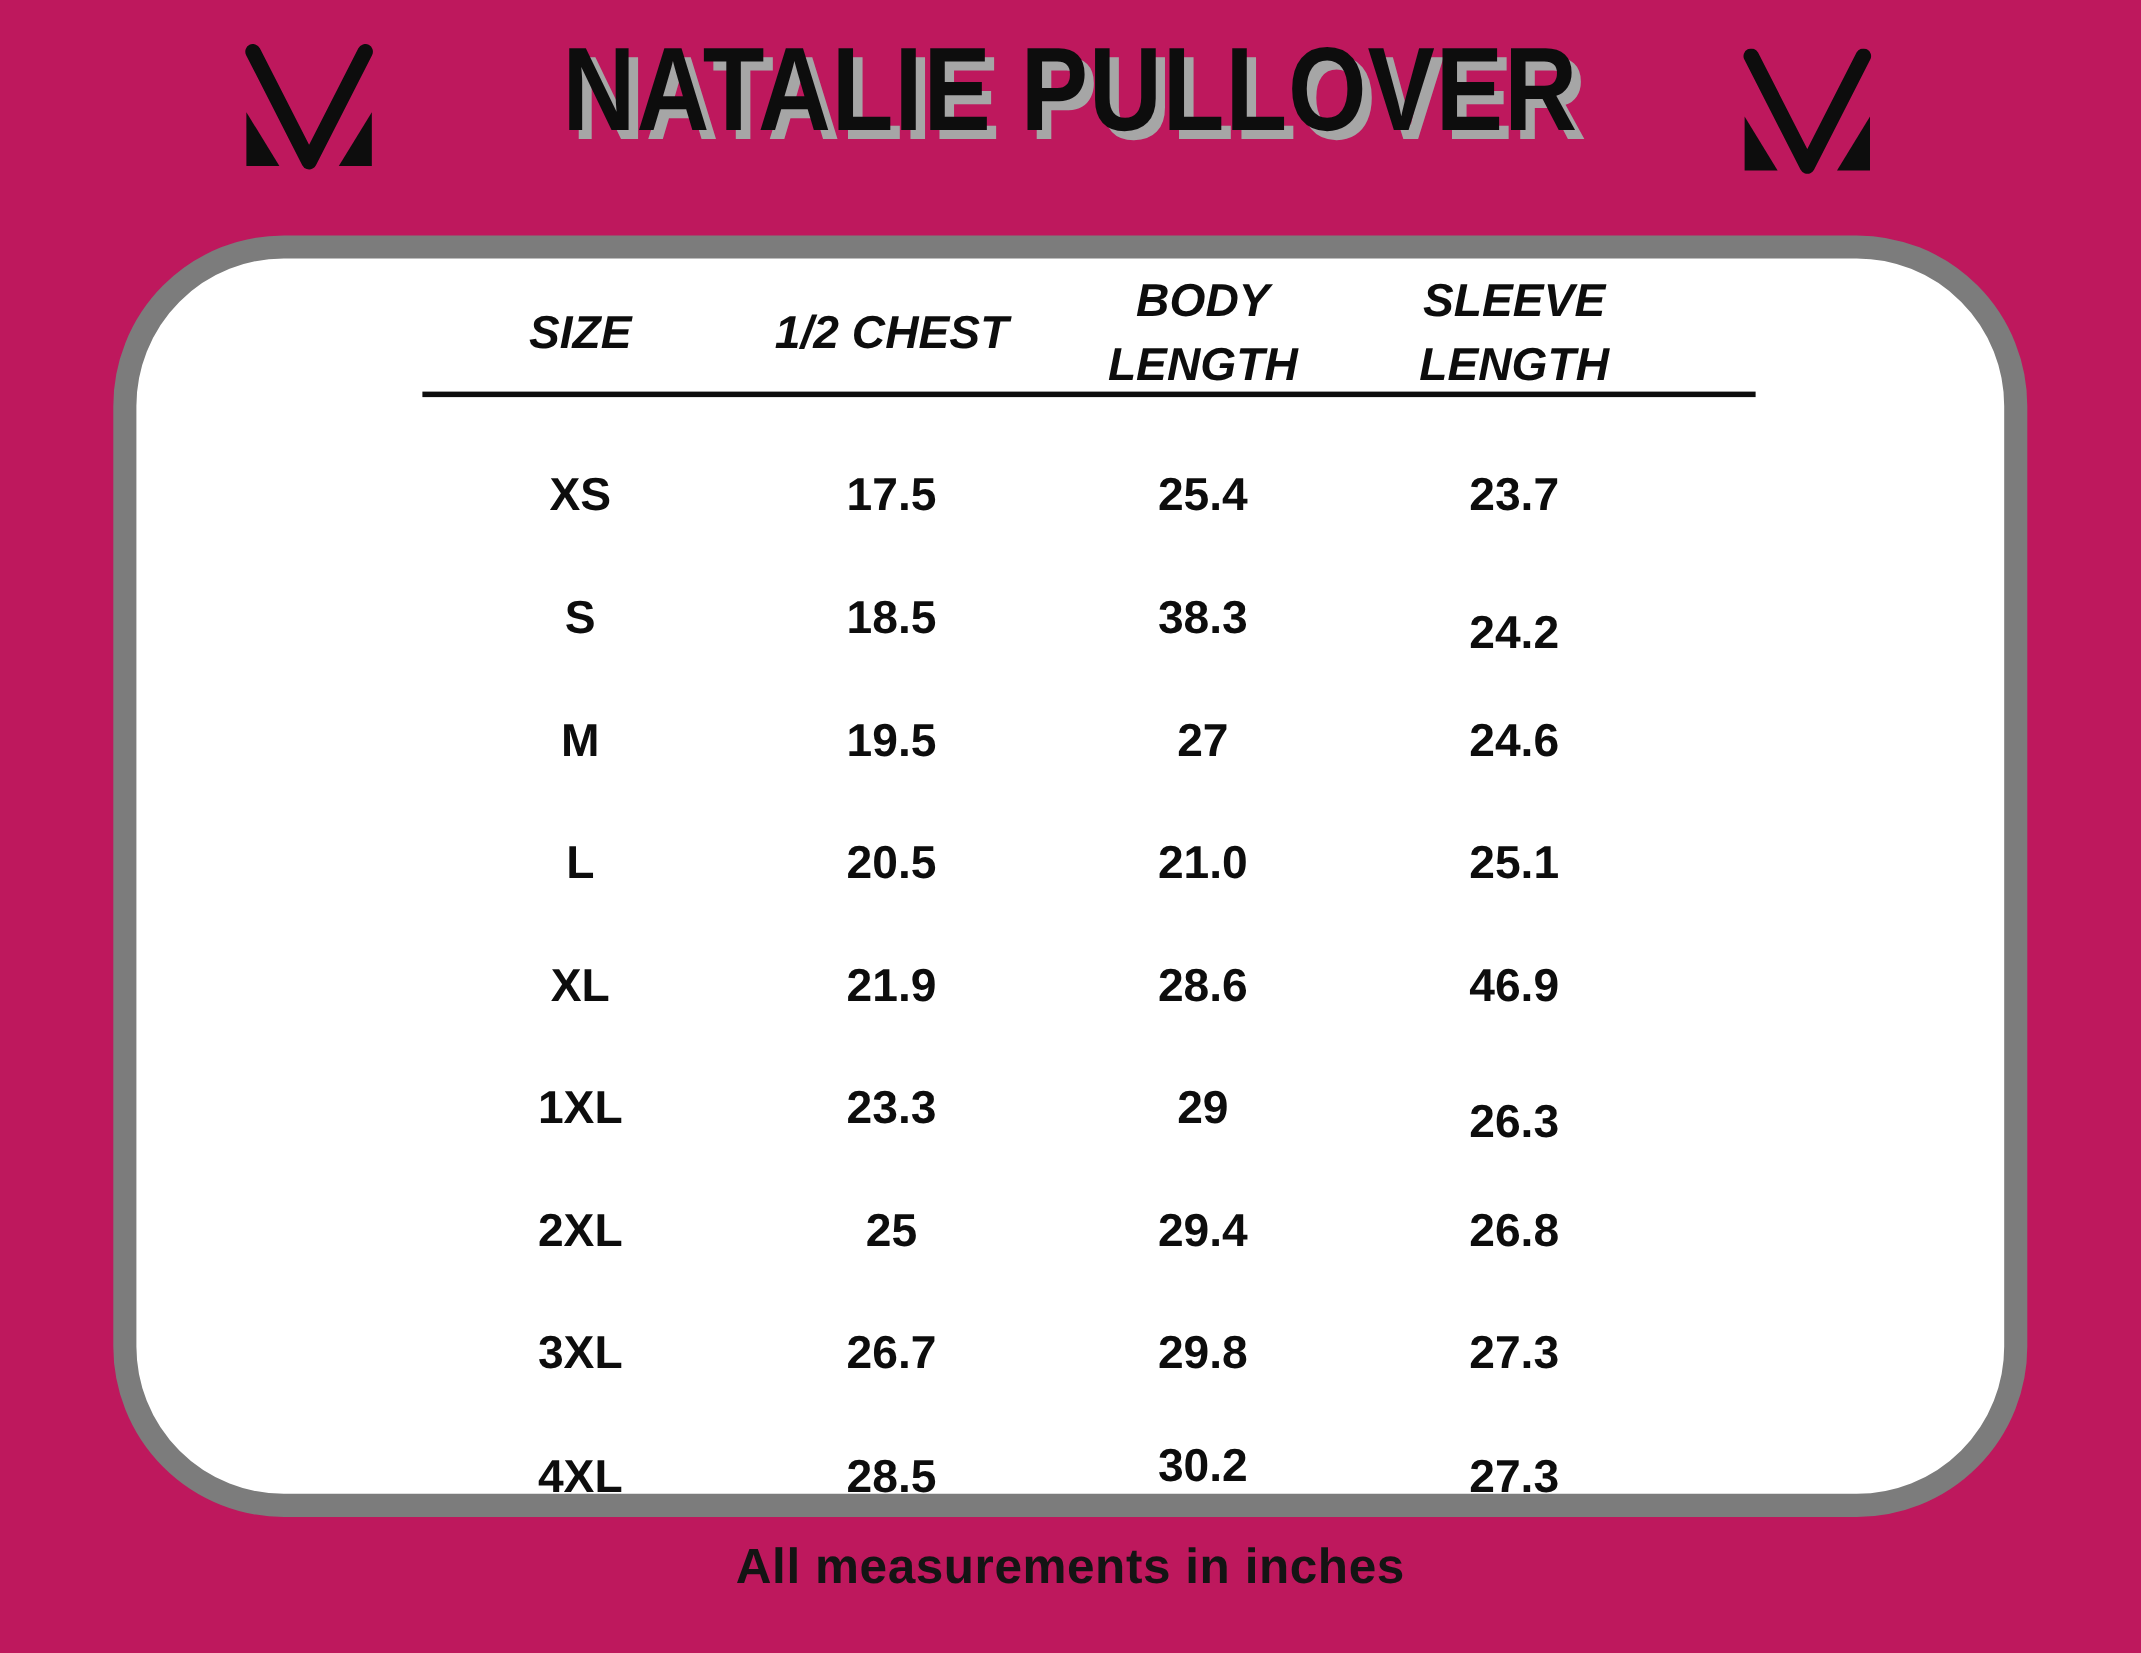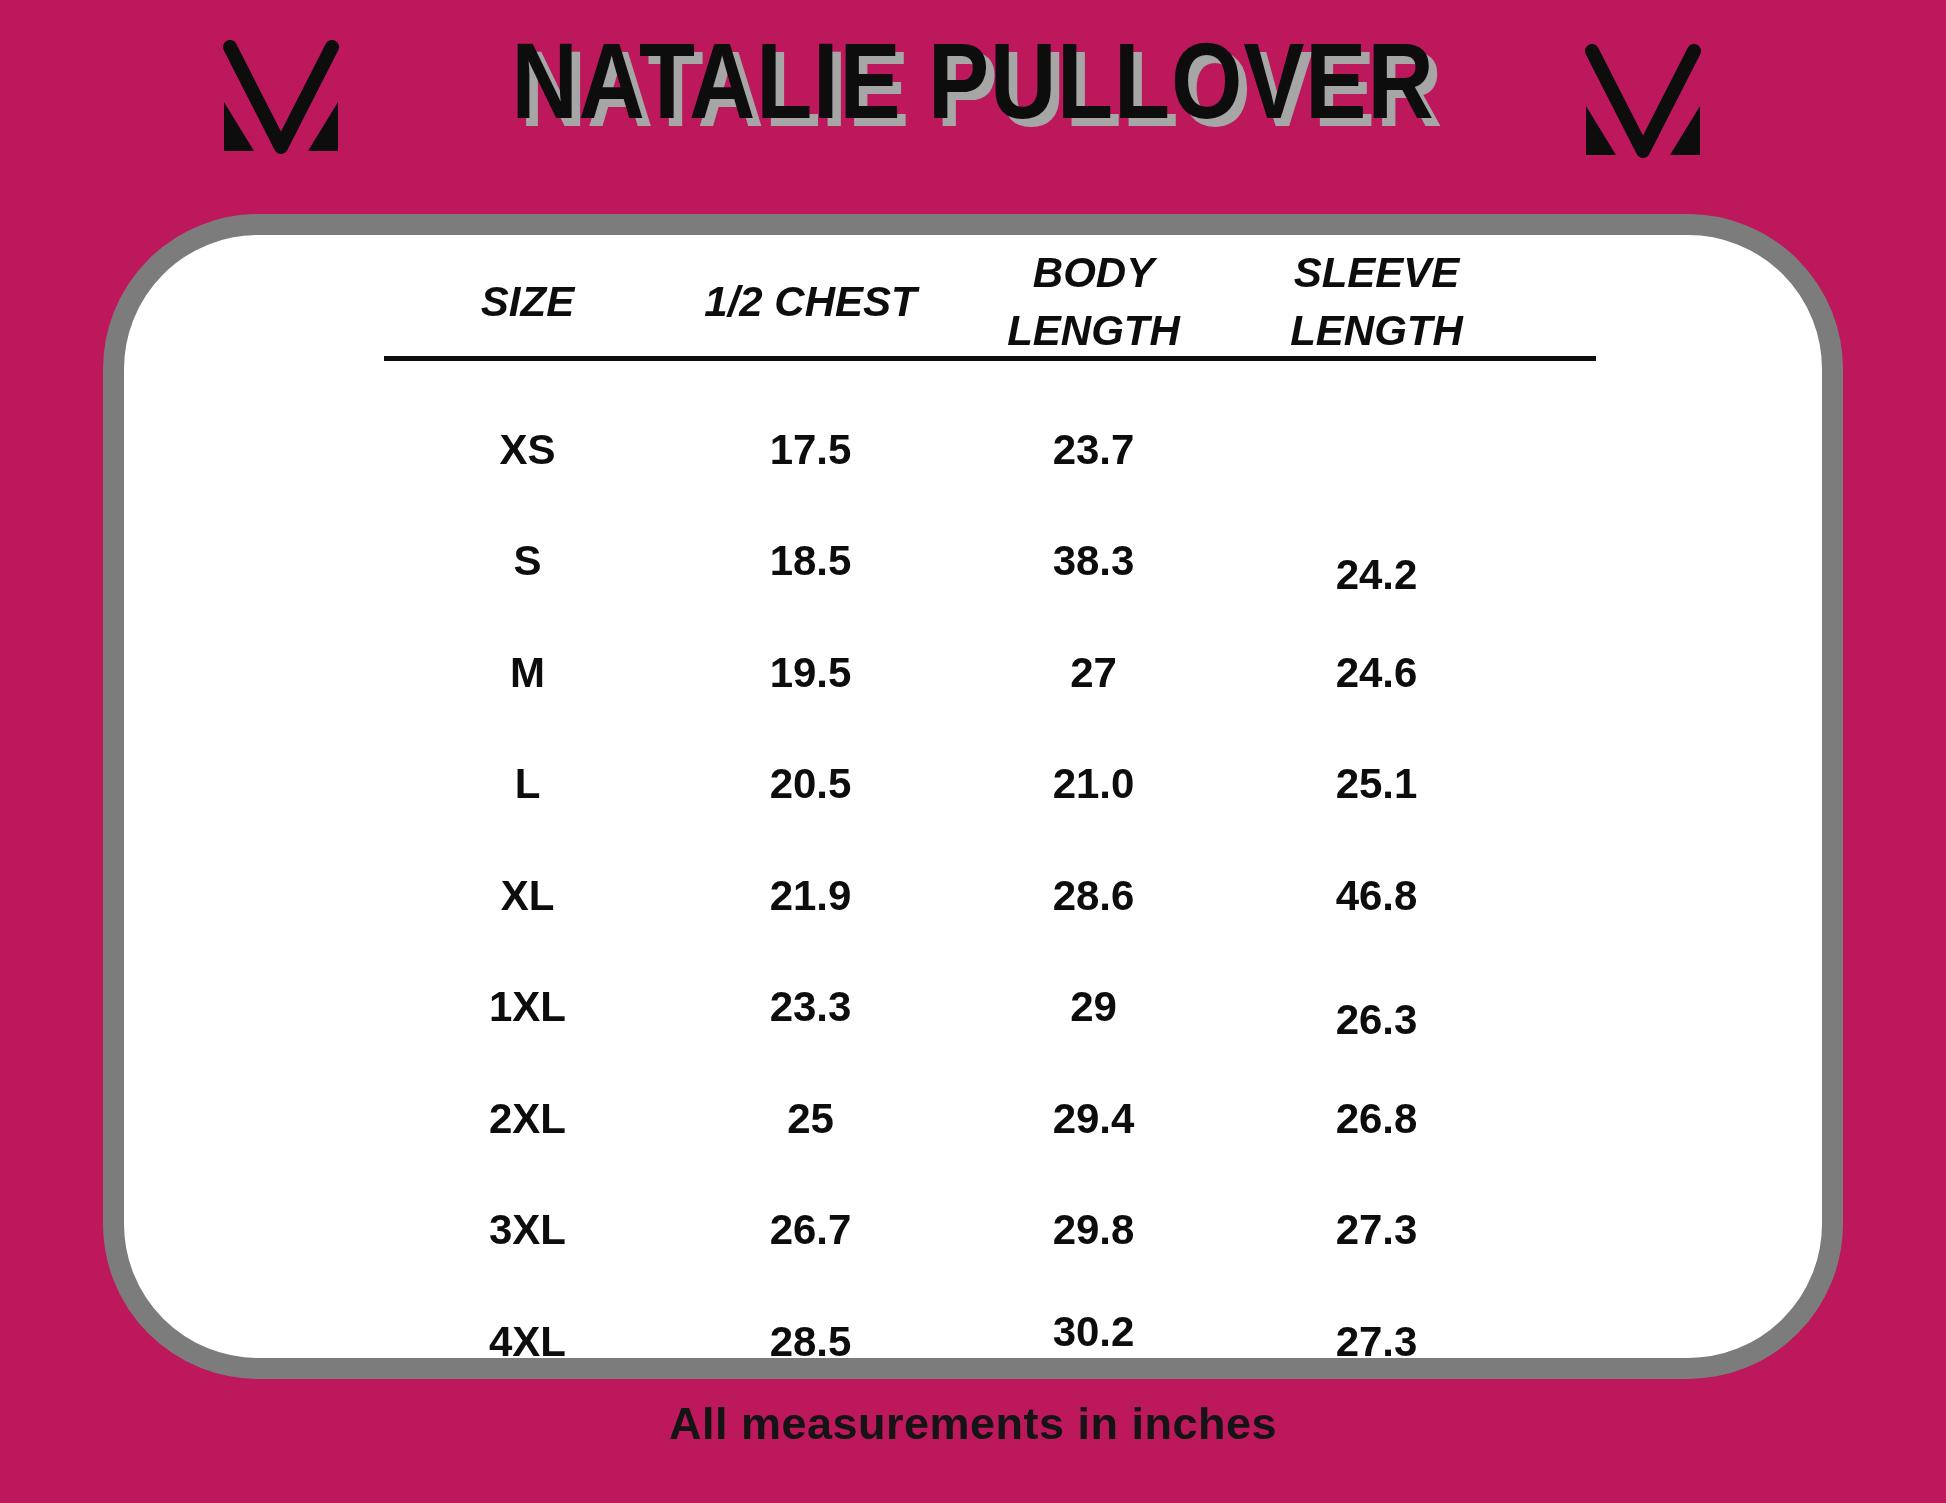--- a/index.html
+++ b/index.html
@@ -147,20 +147,21 @@
 LENGTH</div>
   </div>
 
   <div class="header-divider"></div>
 
   <div class="tbody">
 
     <div class="tr">
       <div class="td">XS</div>
       <div class="td">17.5</div>
+      <div class="td">25.4</div>
       <div class="td">23.7</div>
     </div>
 
     <div class="tr">
       <div class="td">S</div>
       <div class="td">18.5</div>
       <div class="td">38.3</div>
       <div class="td">24.2</div>
     </div>
 
@@ -175,21 +176,21 @@
       <div class="td">L</div>
       <div class="td">20.5</div>
       <div class="td">21.0</div>
       <div class="td">25.1</div>
     </div>
 
     <div class="tr">
       <div class="td">XL</div>
       <div class="td">21.9</div>
       <div class="td">28.6</div>
-      <div class="td">46.8</div>
+      <div class="td">46.9</div>
     </div>
 
     <div class="tr">
       <div class="td">1XL</div>
       <div class="td">23.3</div>
       <div class="td">29</div>
       <div class="td">26.3</div>
     </div>
 
     <div class="tr">

